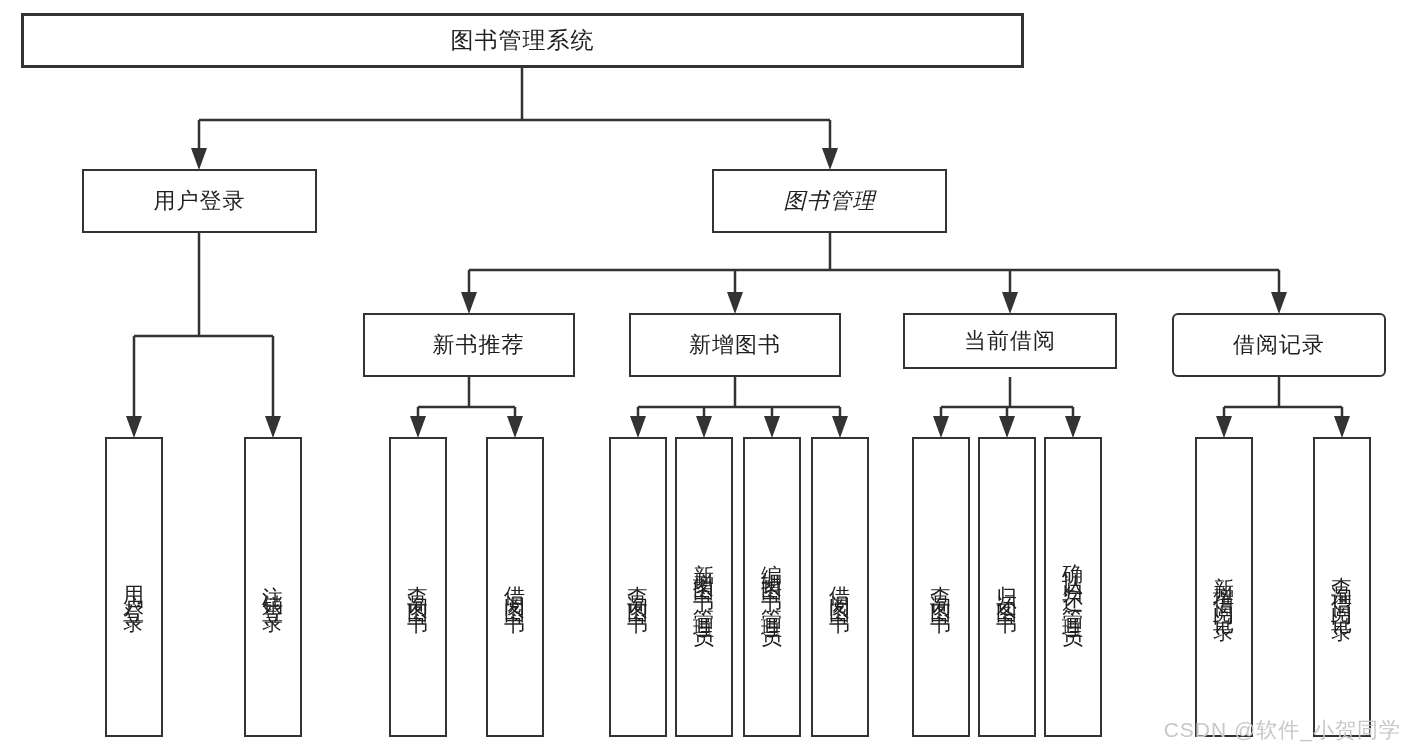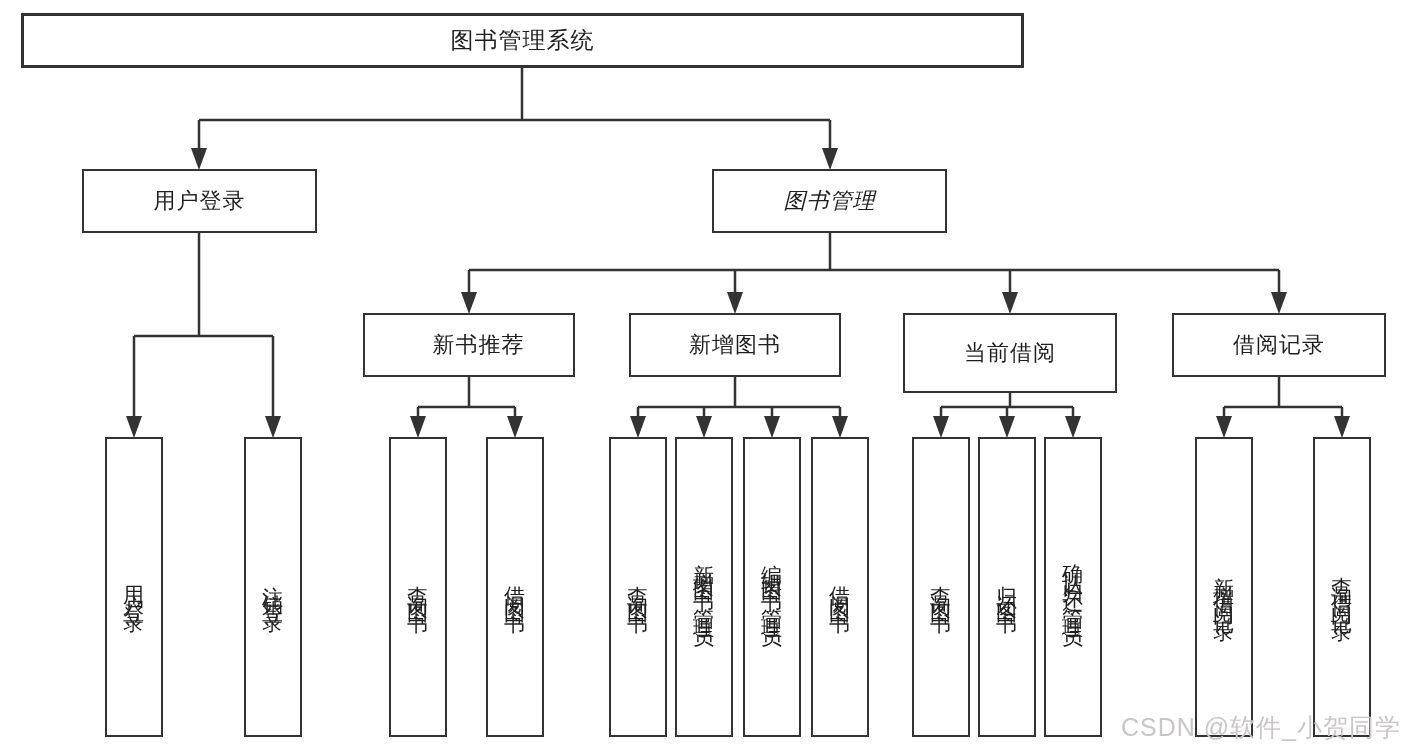--- a/index.html
+++ b/index.html
@@ -53,21 +53,21 @@
     text-orientation: mixed;
     font-size: 21px;
     letter-spacing: 9px;
     line-height: 1;
     white-space: nowrap;
   }
   #watermark {
     position: absolute;
     right: 4px;
     bottom: 3px;
-    font-size: 25px;
+    font-size: 21px;
     color: #c9c5c8;
     letter-spacing: 1px;
     z-index: 6;
     white-space: nowrap;
   }
 </style>
 </head>
 <body>
 
 <div id="stage">
@@ -114,24 +114,24 @@
   <div class="box" style="left:712px; top:169px; width:235px; height:64px;font-style:italic;">
     <span class="lbl">图书管理</span>
   </div>
 
   <div class="box" style="left:363px; top:313px; width:212px; height:64px;padding-left:19px;">
     <span class="lbl">新书推荐</span>
   </div>
   <div class="box" style="left:629px; top:313px; width:212px; height:64px;">
     <span class="lbl">新增图书</span>
   </div>
-  <div class="box" style="left:903px; top:313px; width:214px; height:80px;">
+  <div class="box" style="left:903px; top:313px; width:214px; height:56px;">
     <span class="lbl">当前借阅</span>
   </div>
-  <div class="box" style="left:1172px; top:313px; width:214px; height:64px;">
+  <div class="box" style="left:1172px; top:313px; width:214px; height:64px;border-radius:6px;">
     <span class="lbl">借阅记录</span>
   </div>
 
   <div class="leaf" style="left:105px;">
     <span class="vlbl">用户登录</span>
   </div>
   <div class="leaf" style="left:244px;">
     <span class="vlbl">注销登录</span>
   </div>
 

